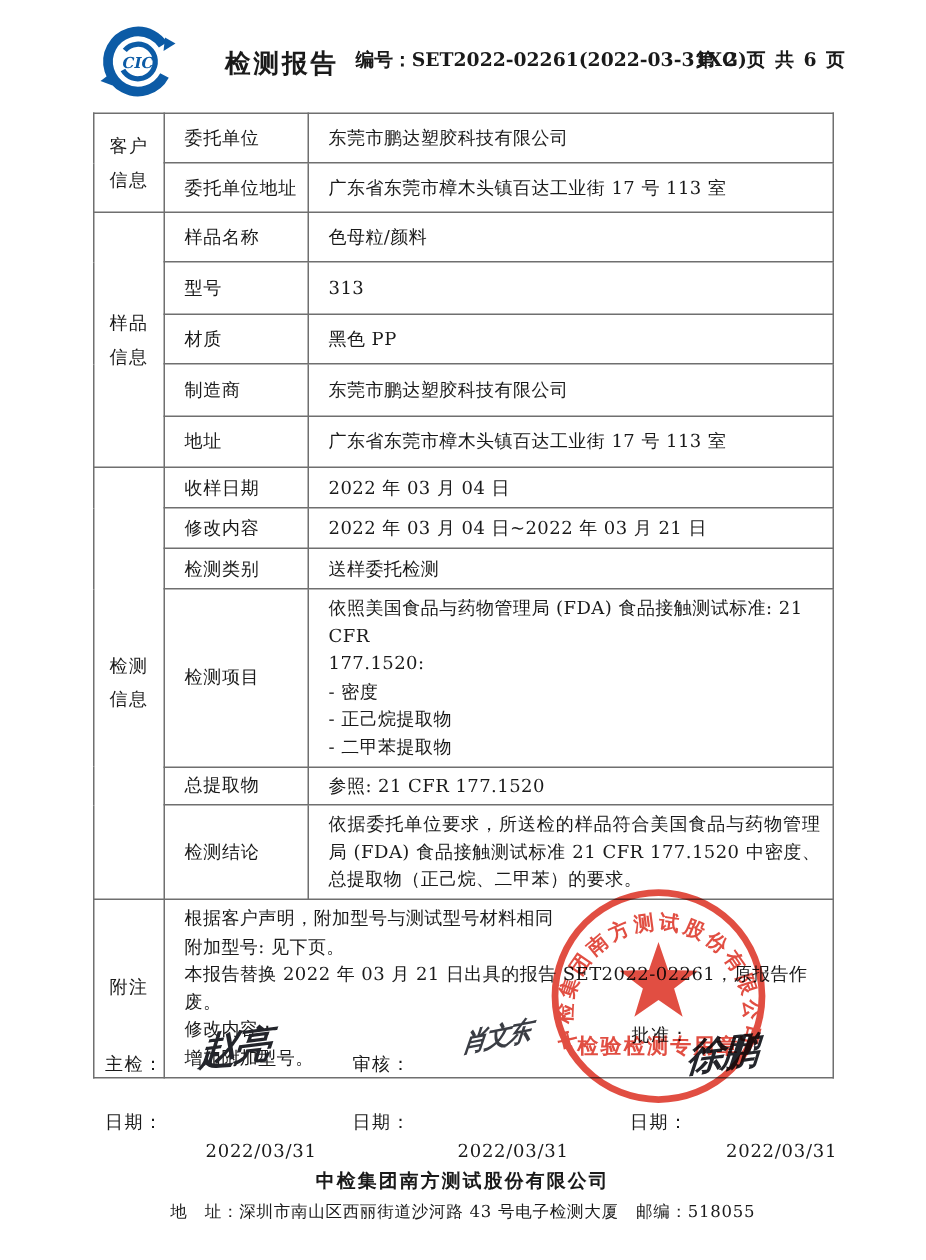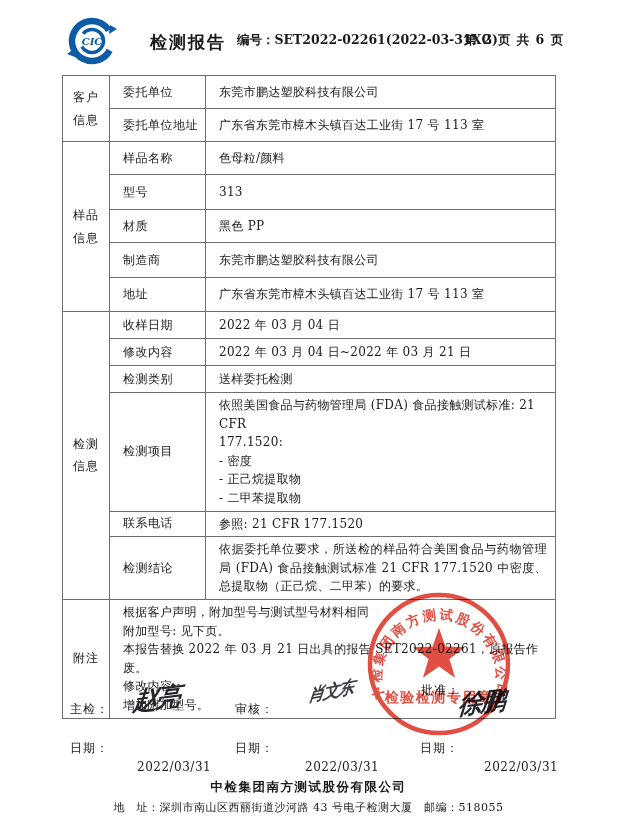--- a/index.html
+++ b/index.html
@@ -126,21 +126,21 @@
   </tr>
   <tr class="h84">
     <td class="fld">检测项目</td>
     <td class="val pre">依照美国食品与药物管理局 (FDA) 食品接触测试标准: 21 CFR
 177.1520:
 - 密度
 - 正己烷提取物
 - 二甲苯提取物</td>
   </tr>
   <tr class="h22">
-    <td class="fld">联系电话</td>
+    <td class="fld">总提取物</td>
     <td class="val">参照: 21 CFR 177.1520</td>
   </tr>
   <tr class="h53">
     <td class="fld">检测结论</td>
     <td class="val" style="text-align:justify;">依据委托单位要求，所送检的样品符合美国食品与药物管理局 (FDA) 食品接触测试标准 21 CFR 177.1520 中密度、总提取物（正己烷、二甲苯）的要求。</td>
   </tr>
 
   <tr class="h96">
     <td class="sec">附注</td>
     <td class="val pre" colspan="2">根据客户声明，附加型号与测试型号材料相同

